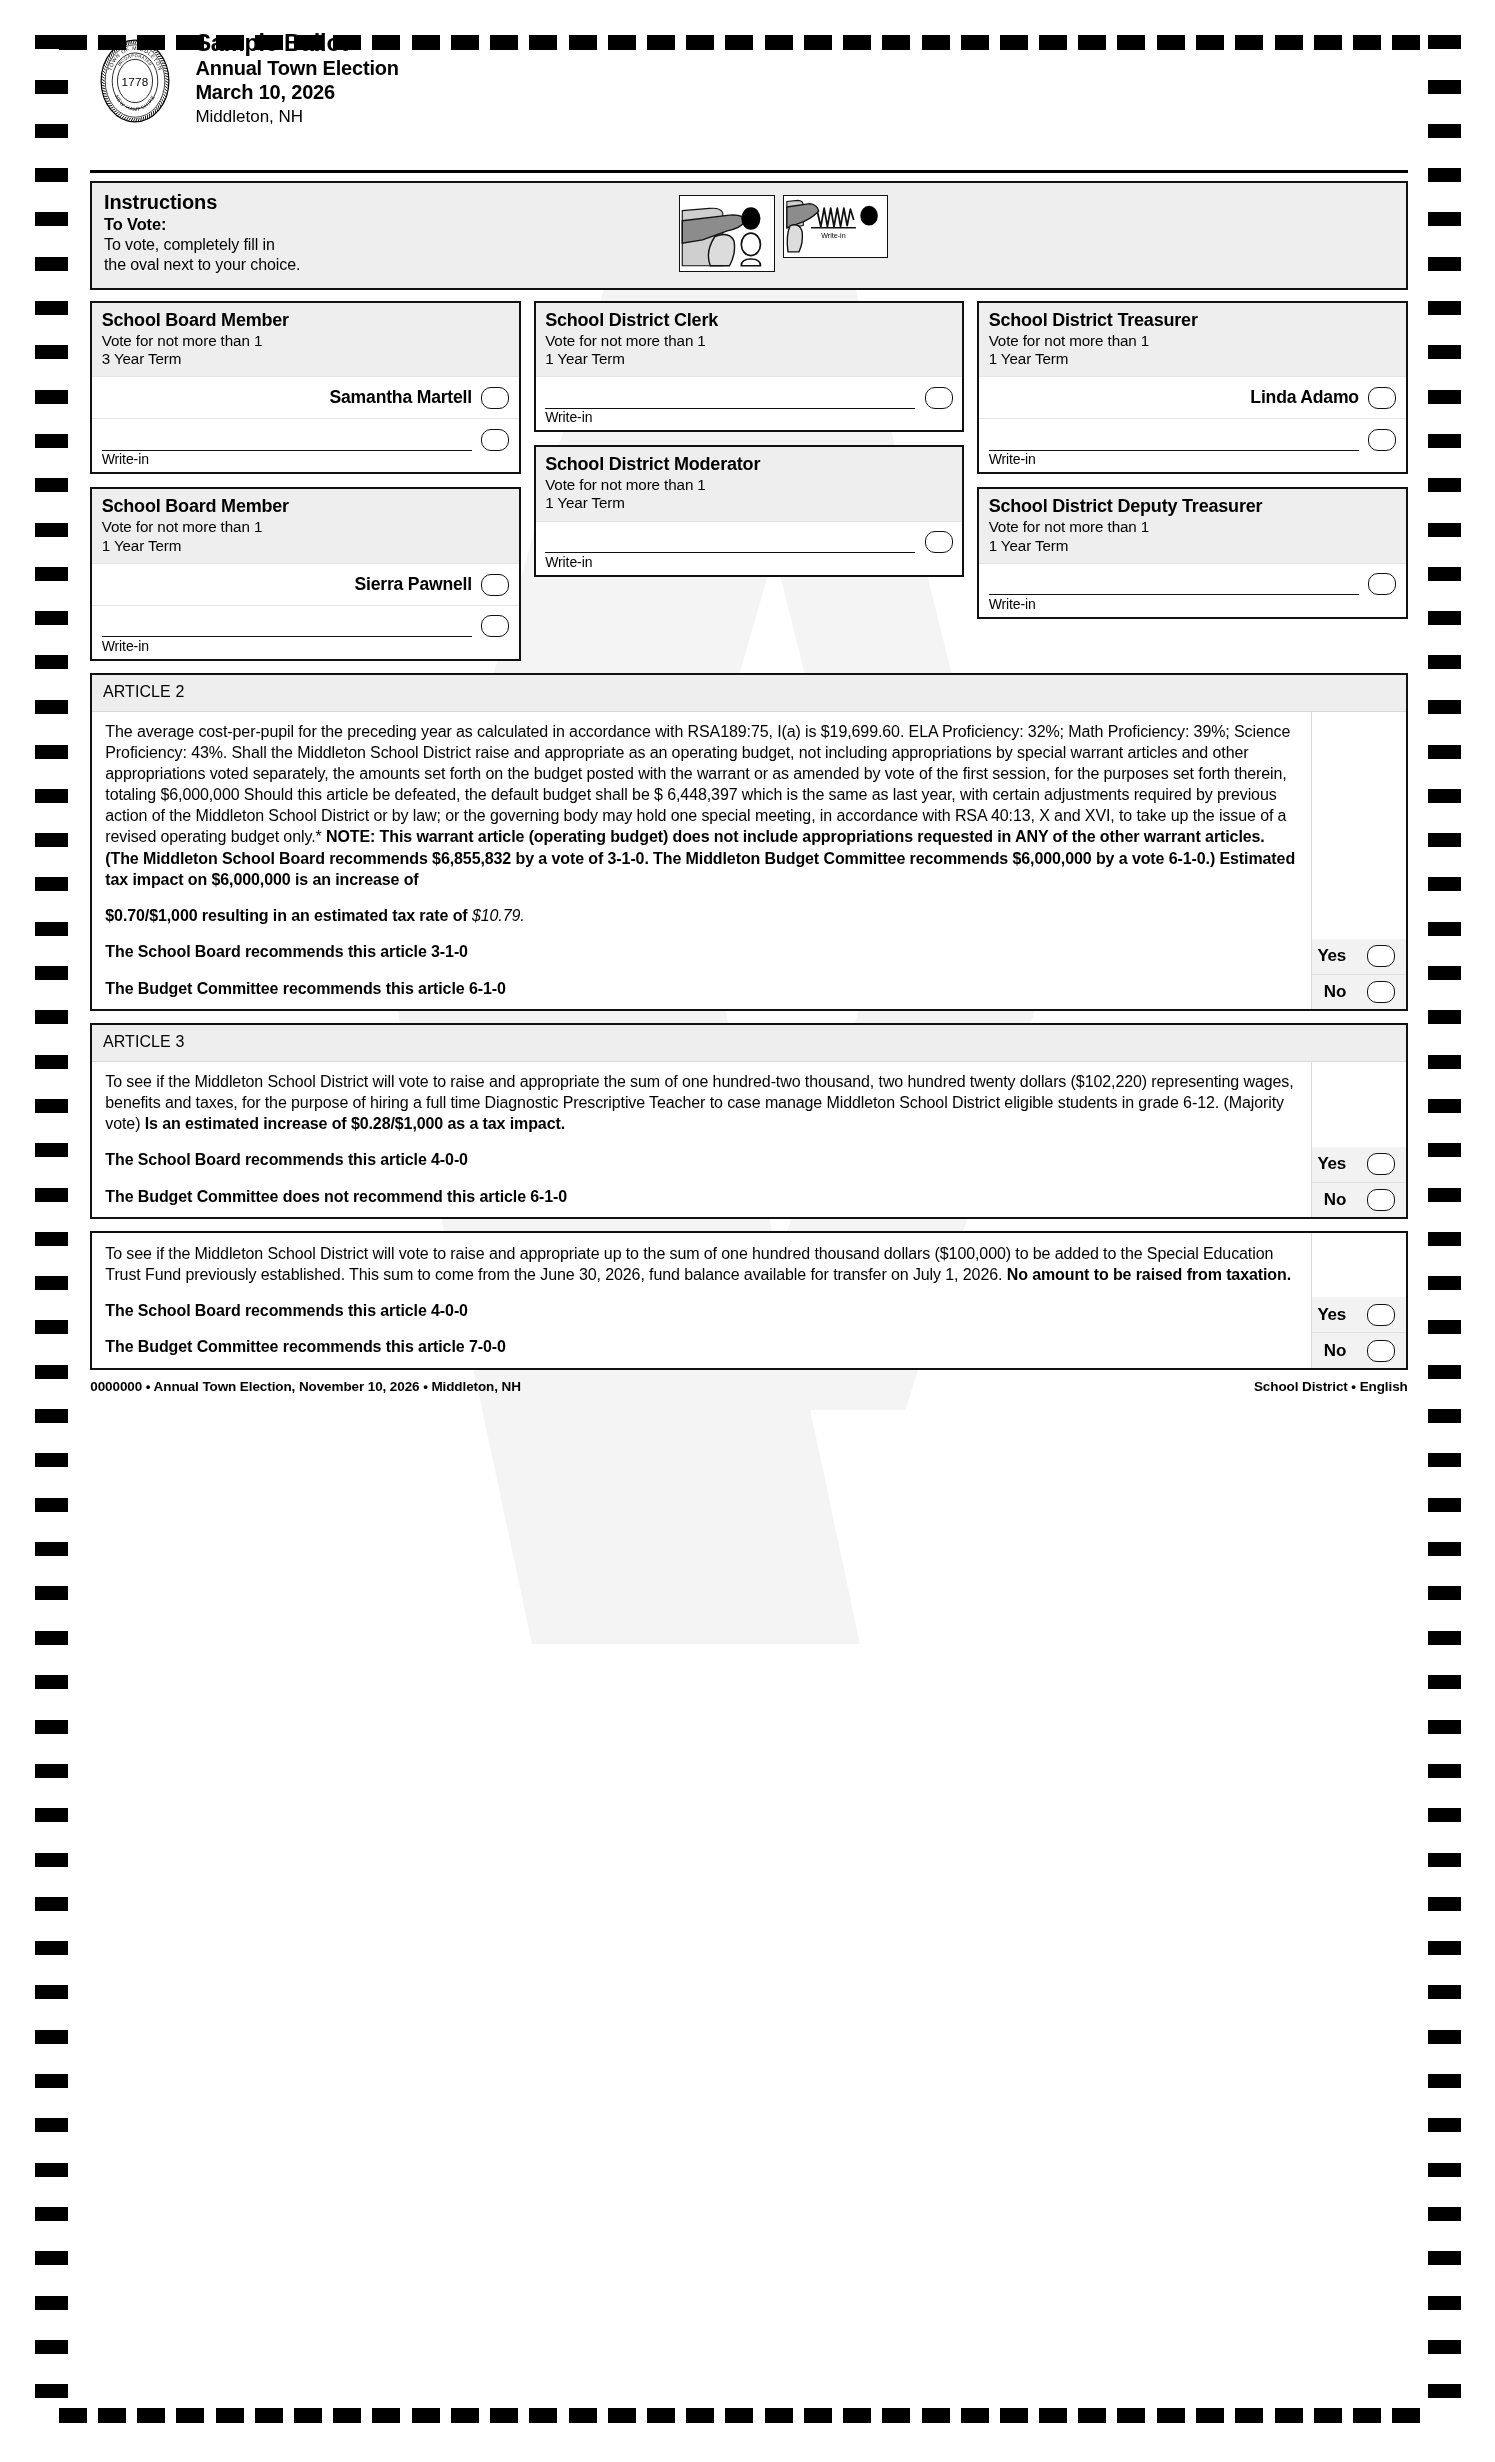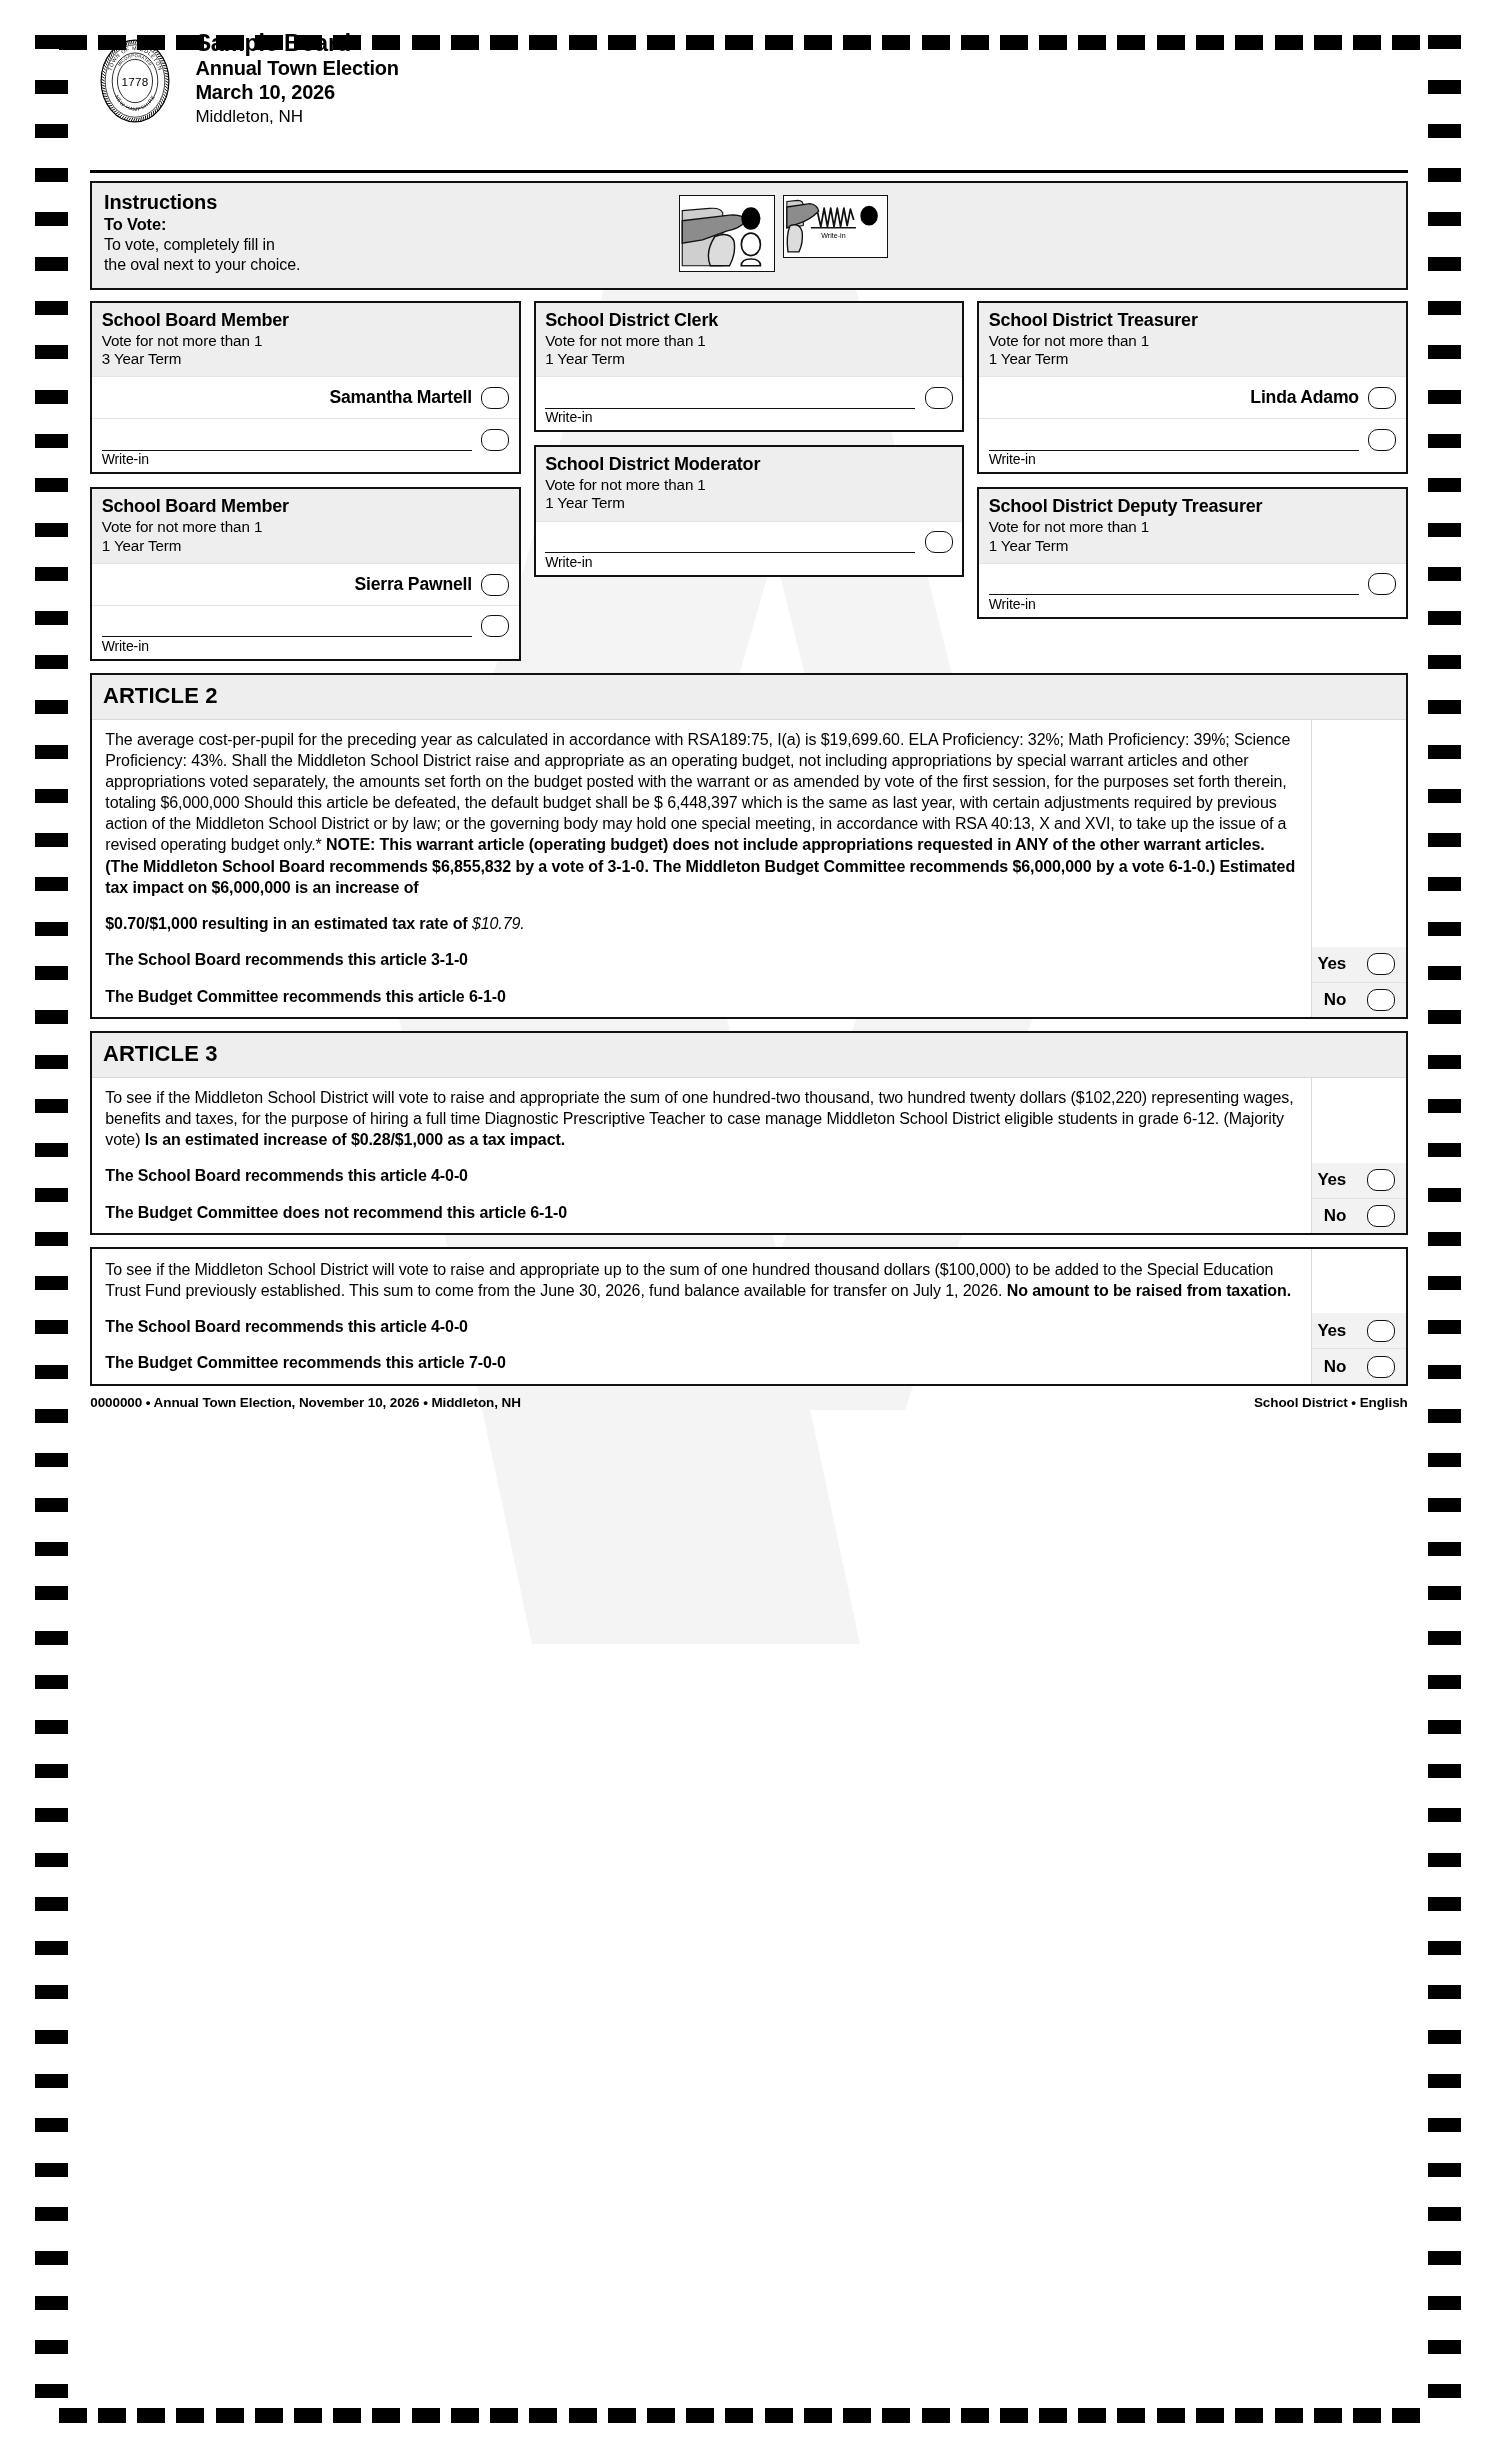--- a/index.html
+++ b/index.html
@@ -67,21 +67,21 @@
     flex:0 0 auto;background:#fff;
   }
   .wi{padding:2.3px 9.4px 4.7px 9.4px;border-top:1.2px solid #e4e4e4;}
   .wi-row{display:flex;align-items:flex-end;}
   .wi-line{flex:1 1 auto;border-bottom:1.8px solid #111;height:28px;margin-right:9.4px;}
   .wi-lbl{font-size:14px;line-height:1.1;margin-top:1.8px;letter-spacing:-0.1px;}
 
   
   .article{border:2.3px solid #111;background:#fff;margin:11.7px 2.3px 0 2.3px;box-sizing:border-box;}
   .a-head{background:#eeeeee;padding:8.2px 10.6px 9.4px 10.6px;border-bottom:1.2px solid #d8d8d8;}
-  .a-num{font-size:22px;font-weight:bold;letter-spacing:0.1px;}
+  .a-num{font-size:16px;font-weight:normal;letter-spacing:0.1px;}
   .a-body{display:flex;}
   .a-text{flex:1 1 auto;padding:9.4px 13px 10.6px 13px;font-size:16px;line-height:1.32;letter-spacing:-0.1px;}
   .a-text p{margin:0 0 0 0;}
   .a-text p.gap{margin-top:15.2px;}
   .a-rec{font-weight:bold;}
   .a-votecol{
     flex:0 0 94px;border-left:1.2px solid #d8d8d8;display:flex;flex-direction:column;
     justify-content:flex-end;
   }
   .vrow{
@@ -414,21 +414,21 @@
         <text font-family="Liberation Sans, sans-serif" font-size="8.5" letter-spacing="1.3">
           <textPath href="#arcBot" startOffset="50%" text-anchor="middle">NEW HAMPSHIRE</textPath>
         </text>
         <text font-family="Liberation Sans, sans-serif" font-size="7" letter-spacing="0.6">
           <textPath href="#arcInc" startOffset="50%" text-anchor="middle">INCORPORATED</textPath>
         </text>
         <text x="65" y="84" text-anchor="middle" font-family="Liberation Sans, sans-serif" font-size="20" letter-spacing="0.5">1778</text>
       </svg>
     </div>
     <div class="hdr-txt">
-      <div class="h-title">Sample Board</div>
+      <div class="h-title">Sample Ballot</div>
       <div class="h-sub">Annual Town Election</div>
       <div class="h-date">March 10, 2026</div>
       <div class="h-place">Middleton, NH</div>
     </div>
   </div>
   <div class="hdr-rule"></div>
 
   <div class="instr">
     <div class="instr-col left">
       <div class="instr-text">

